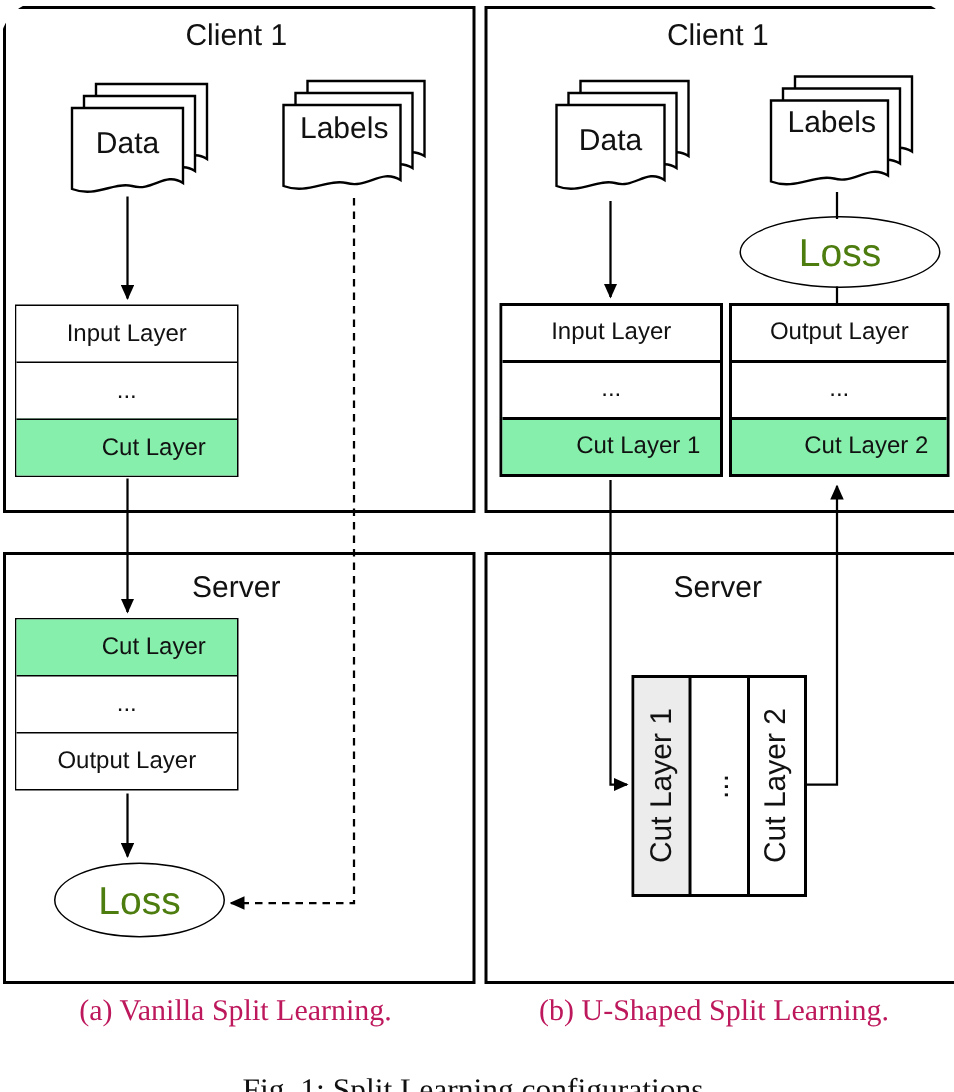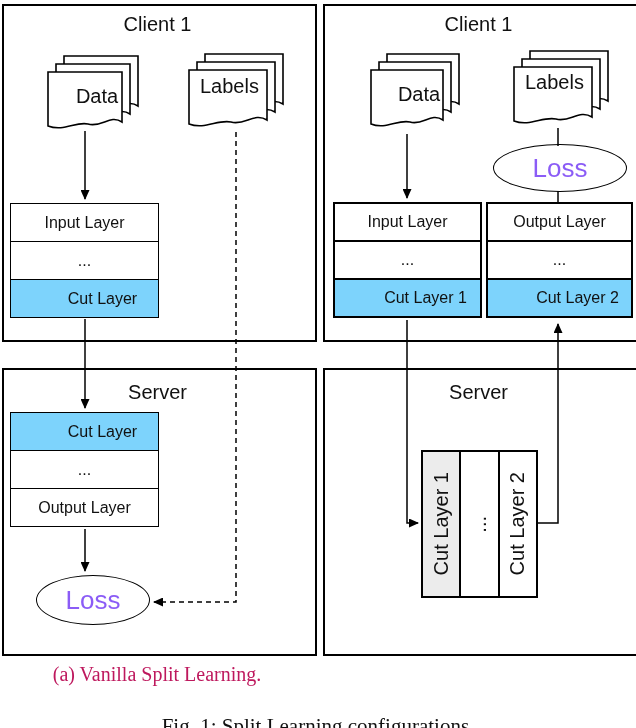--- a/index.html
+++ b/index.html
@@ -1,52 +1,53 @@
 <!DOCTYPE html>
 <html><head>
 <meta charset="utf-8">
 <style>
   html,body { margin:0; padding:0; background:#fff; }
   #root {
     position:relative; width:636px; height:728px; overflow:hidden;
     background:#fff; color:#000;
     font-family:"Liberation Sans", sans-serif;
+    border-radius:30px;
   }
   .box { position:absolute; border:2px solid #000; background:#fff; }
   .btitle { position:absolute; font-size:20px; line-height:24px; text-align:center; color:#111; }
   
   .stack { position:absolute; background:#fff; box-sizing:border-box; }
   .stack.thin  { border:1.5px solid #000; }
   .stack.thick { border:2.5px solid #000; }
   .stack .row {
     display:flex; align-items:center; justify-content:center;
     font-size:16px; line-height:20px; background:#fff; color:#111;
   }
   .stack.thin  .row { height:37px; }
   .stack.thick .row { height:36px; }
   .stack.thin  .row + .row { border-top:1.5px solid #000; }
   .stack.thick .row + .row { border-top:2px solid #000; }
-  .row.shaded { background:#7dd3fc;padding-left:36px; }
+  .row.shaded { background:#86efac;padding-left:36px; }
   
   .vstack { position:absolute; box-sizing:border-box; border:2.5px solid #000; display:flex; background:#fff; }
   .vcol { flex:1; display:flex; align-items:center; justify-content:center; background:#fff; }
   .vcol + .vcol { border-left:2px solid #000; }
   .vcol.shaded { background:#ececec; }
   .vtext { writing-mode:vertical-rl; transform:rotate(180deg); font-size:20px; white-space:nowrap; color:#111; }
   
   .ellipse {
     position:absolute; box-sizing:border-box; border:1.5px solid #000; border-radius:50%;
     display:flex; align-items:center; justify-content:center;
-    font-size:26px; color:#8b5cf6; background:#fff;
+    font-size:26px; color:#4d7c0f; background:#fff;
   }
   
   .docsvg { position:absolute; overflow:visible; }
   .page { fill:#fff; stroke:#000; stroke-width:1.6; }
   .doclabel { position:absolute; font-size:20px; line-height:21px; color:#111; }
-  .doclabel.centered { display:flex; align-items:center; justify-content:center; text-align:center;padding-left:12px; }
+  .doclabel.centered { display:flex; align-items:center; justify-content:center; text-align:center; }
   
   .cap { position:absolute; font-family:"Liberation Serif", serif; font-size:20px; text-align:center; color:#be185d; }
   .figcap { position:absolute; font-family:"Liberation Serif", serif; font-size:21px; text-align:center; color:#111; }
   .connectors { position:absolute; left:0; top:0; pointer-events:none; }
 </style>
 </head>
 <body>
 
 <div id="root">
 
@@ -143,15 +144,16 @@
     <path d="M236,132 V602 H154" fill="none" stroke="#000" stroke-width="1.5" stroke-dasharray="5 4" marker-end="url(#ah)"></path>
 
     <line x1="407" y1="134" x2="407" y2="198" stroke="#000" stroke-width="1.5" marker-end="url(#ah)"></line>
     <line x1="558" y1="128" x2="558" y2="146" stroke="#000" stroke-width="1.5"></line>
     <line x1="558" y1="191" x2="558" y2="203" stroke="#000" stroke-width="1.5"></line>
     <path d="M407,320 V523 H418" fill="none" stroke="#000" stroke-width="1.5" marker-end="url(#ah)"></path>
     <path d="M538,523 H558 V324" fill="none" stroke="#000" stroke-width="1.5" marker-end="url(#ah)"></path>
   </svg>
 
   <div class="cap" style="left:0px; top:663px; width:314px;">(a) Vanilla Split Learning.</div>
+  <div class="cap" style="left:316px; top:663px; width:320px;">(b) U-Shaped Split Learning.</div>
   <div class="figcap" style="left:0px; top:714px; width:636px;">Fig. 1: Split Learning configurations.</div>
 
 </div>
 
 </body></html>

